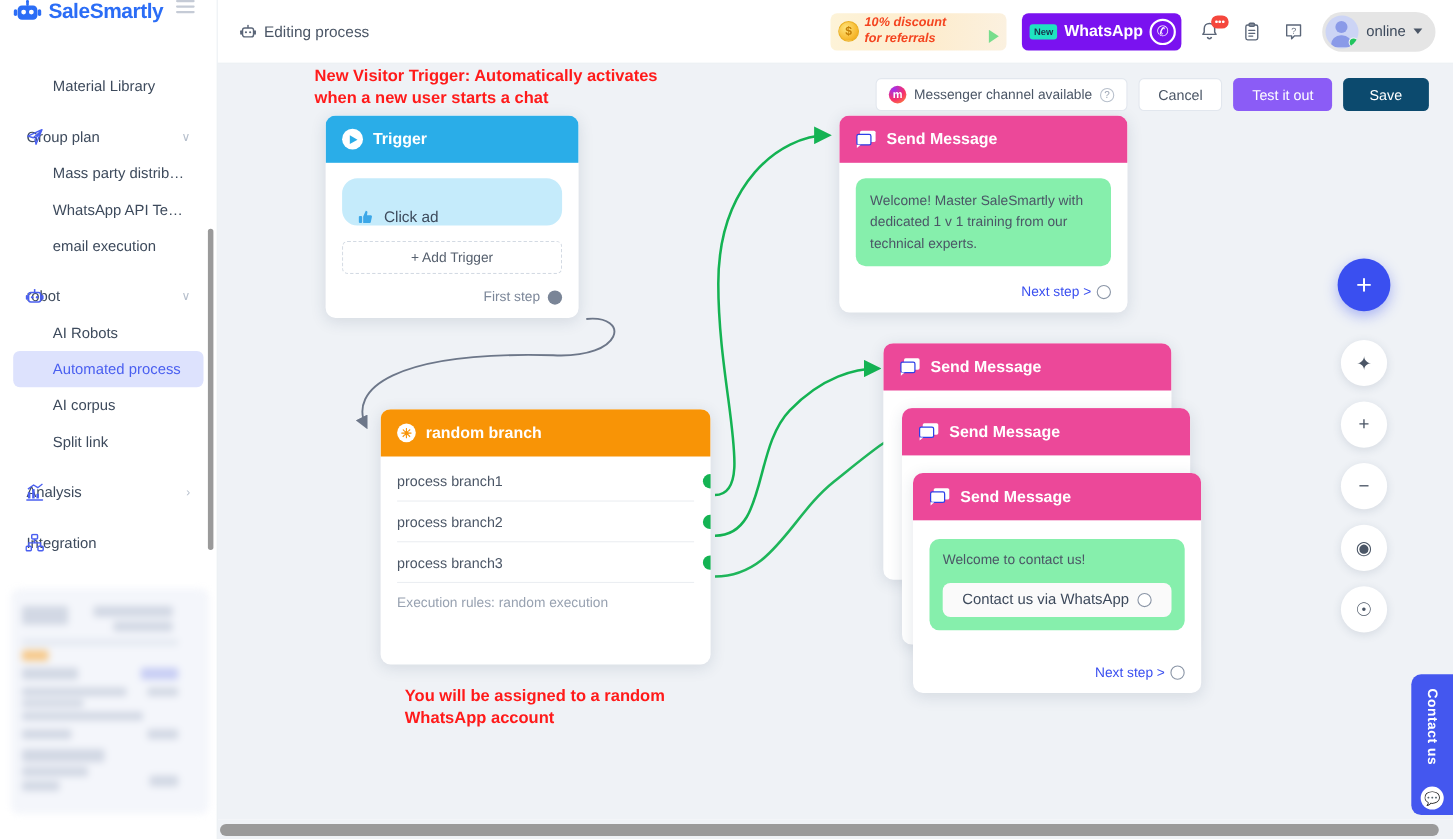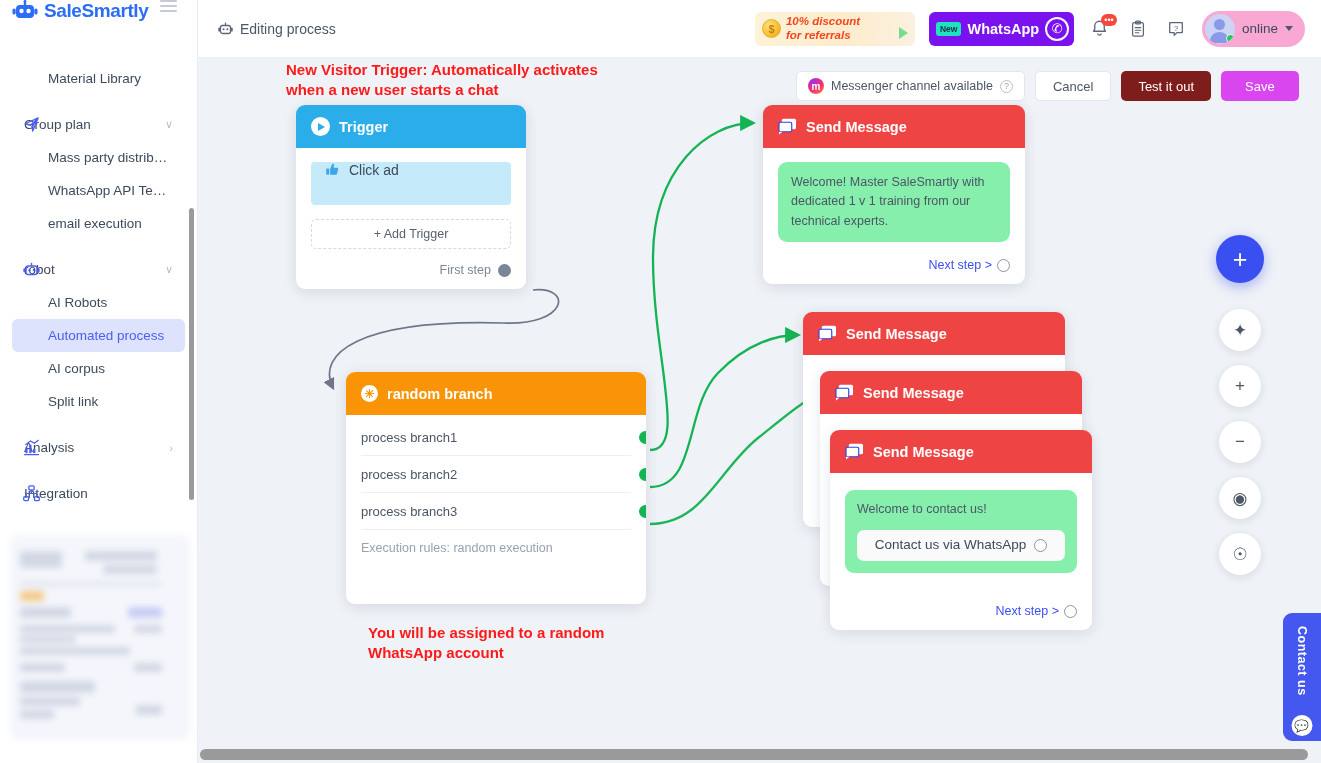--- a/index.html
+++ b/index.html
@@ -82,21 +82,21 @@
     padding: 2px 4px; border-radius: 3px; }
   .wa-t { color: #fff; font-size: 14.5px; font-weight: bold; }
   .wa-ring { width: 24px; height: 24px; border-radius: 50%; border: 2.4px solid #fff;
      display:flex;align-items:center;justify-content:center; color:#fff;font-size:13px; }
 
   .icobtn { width: 24px; height: 24px; display: flex; align-items: center; justify-content: center;
     color: #5b6argb; color:#5b6678; position: relative; cursor: pointer; }
   .badge { position: absolute; top: -3px; right: -5px; background: #f5473d; color: #fff;
     border-radius: 8px; min-width: 16px; height: 12px; font-size: 9px; line-height: 12px;
     text-align: center; padding: 0 3px; }
-  .profile { display: flex; align-items: center; gap: 7px; background: #f9a8d4;
+  .profile { display: flex; align-items: center; gap: 7px; background: #e5e5e5;
     border-radius: 18px; padding: 3px 12px 3px 3px; cursor: pointer; }
   .avatar { width: 30px; height: 30px; border-radius: 50%; background: #ccd4f5; position: relative;
     display:flex;align-items:flex-end;justify-content:center; overflow:hidden; }
   .avatar .head { position:absolute;top:5px;width:11px;height:11px;border-radius:50%;background:#8a9ae8; }
   .avatar .body { position:absolute;bottom:1px;width:19px;height:11px;border-radius:9px 9px 0 0;background:#8a9ae8; }
   .dot-online { position: absolute; right: 0px; bottom: 1px; width: 9px; height: 9px;
     border-radius: 50%; background: #22c55e; border: 1.5px solid #f2f4f8; }
   .prof-txt { font-size: 13.5px; color: #3d4a5c; }
   .caret { width:0;height:0;border-left:4.5px solid transparent;border-right:4.5px solid transparent;
     border-top:5.5px solid #4b5666; }
@@ -115,44 +115,44 @@
     display: flex; align-items: center; gap: 7px; padding: 0 11px; font-size: 12.5px; color: #4b5666;
   }
   .msgr { width: 16px; height: 16px; border-radius: 50%;
     background: radial-gradient(circle at 30% 20%, #a02ff0, #f6306c 55%, #ff9b2a); position: relative;
     display:flex;align-items:center;justify-content:center;color:#fff;font-size:10px;font-weight:bold; }
   .qmark { width: 13px; height: 13px; border-radius: 50%; border: 1px solid #b8c0cc;
     font-size: 9px; color: #9aa4b2; display: flex; align-items: center; justify-content: center; }
   .btn { height: 30px; border-radius: 5px; display: flex; align-items: center; justify-content: center;
     padding: 0 17px; font-size: 13px; cursor: pointer; }
   .btn-cancel { background: #fff; border: 1px solid #e2e7ee; color: #4b5666; }
-  .btn-test { background: #7f1d1d; color: #fff; }
-  .btn-save { background: #d946ef; color: #fff; padding: 0 24px; }
+  .btn-test { background: #8b5cf6; color: #fff; }
+  .btn-save { background: #0c4a6e; color: #fff; padding: 0 24px; }
 
   
   .annot { position: absolute; color: #ff1a1a; font-weight: bold; font-size: 15px; line-height: 1.35; z-index: 35; }
 
   
   .node { position: absolute; background: #fff; border-radius: 9px;
     box-shadow: 0 3px 14px rgba(40,60,90,.13); overflow: hidden; }
   .node-hd { height: 43px; display: flex; align-items: center; gap: 9px; padding: 0 15px;
     color: #fff; font-size: 14.5px; font-weight: bold; }
   .hd-trigger { background: #2aade8; }
-  .hd-send { background: #ef4444; }
+  .hd-send { background: #ec4899; }
   .hd-branch { background: #f89406; }
   .ic-circle { width: 19px; height: 19px; border-radius: 50%; background: #fff;
     display: flex; align-items: center; justify-content: center; }
   .ic-play { width:0;height:0;border-left:7px solid #2aade8;border-top:4.5px solid transparent;border-bottom:4.5px solid transparent; margin-left:2px;}
   .ic-msg { width: 19px; height: 17px; position: relative; }
   .ic-globe { width: 17px; height: 17px; border-radius: 50%; background: #fff; display:flex;align-items:center;justify-content:center;
     color:#f89406; font-size: 12px; }
 
   .node-body { padding: 14px 15px 12px; }
-  .chip-trig { background: #c5ebfb; border-radius: 4px; height: 43px; display: flex;
-    align-items: flex-start; gap: 9px; padding: 0 14px; font-size: 14px; color: #3d4a5c; }
+  .chip-trig { background: #c5ebfb; border-radius: 14px; height: 43px; display: flex;
+    align-items: flex-end; gap: 9px; padding: 0 14px; font-size: 14px; color: #3d4a5c; }
   .add-trig { margin-top: 14px; height: 30px; border: 1px dashed #d3dae3; border-radius: 5px;
     display: flex; align-items: center; justify-content: center; font-size: 12.5px; color: #57616f; }
   .firststep { margin-top: 14px; display: flex; align-items: center; justify-content: flex-end;
     gap: 7px; font-size: 12.5px; color: #7c8799; }
   .port-gray { width: 13px; height: 13px; border-radius: 50%; background: #7a8597; }
 
   .bubble { background: #86efac; border-radius: 9px; padding: 11px 13px; font-size: 12.5px;
     color: #4b5666; line-height: 1.55; }
   .nextstep { margin-top: 16px; display: flex; align-items: center; justify-content: flex-end;
     gap: 5px; font-size: 12.5px; color: #3a4ff0; }

